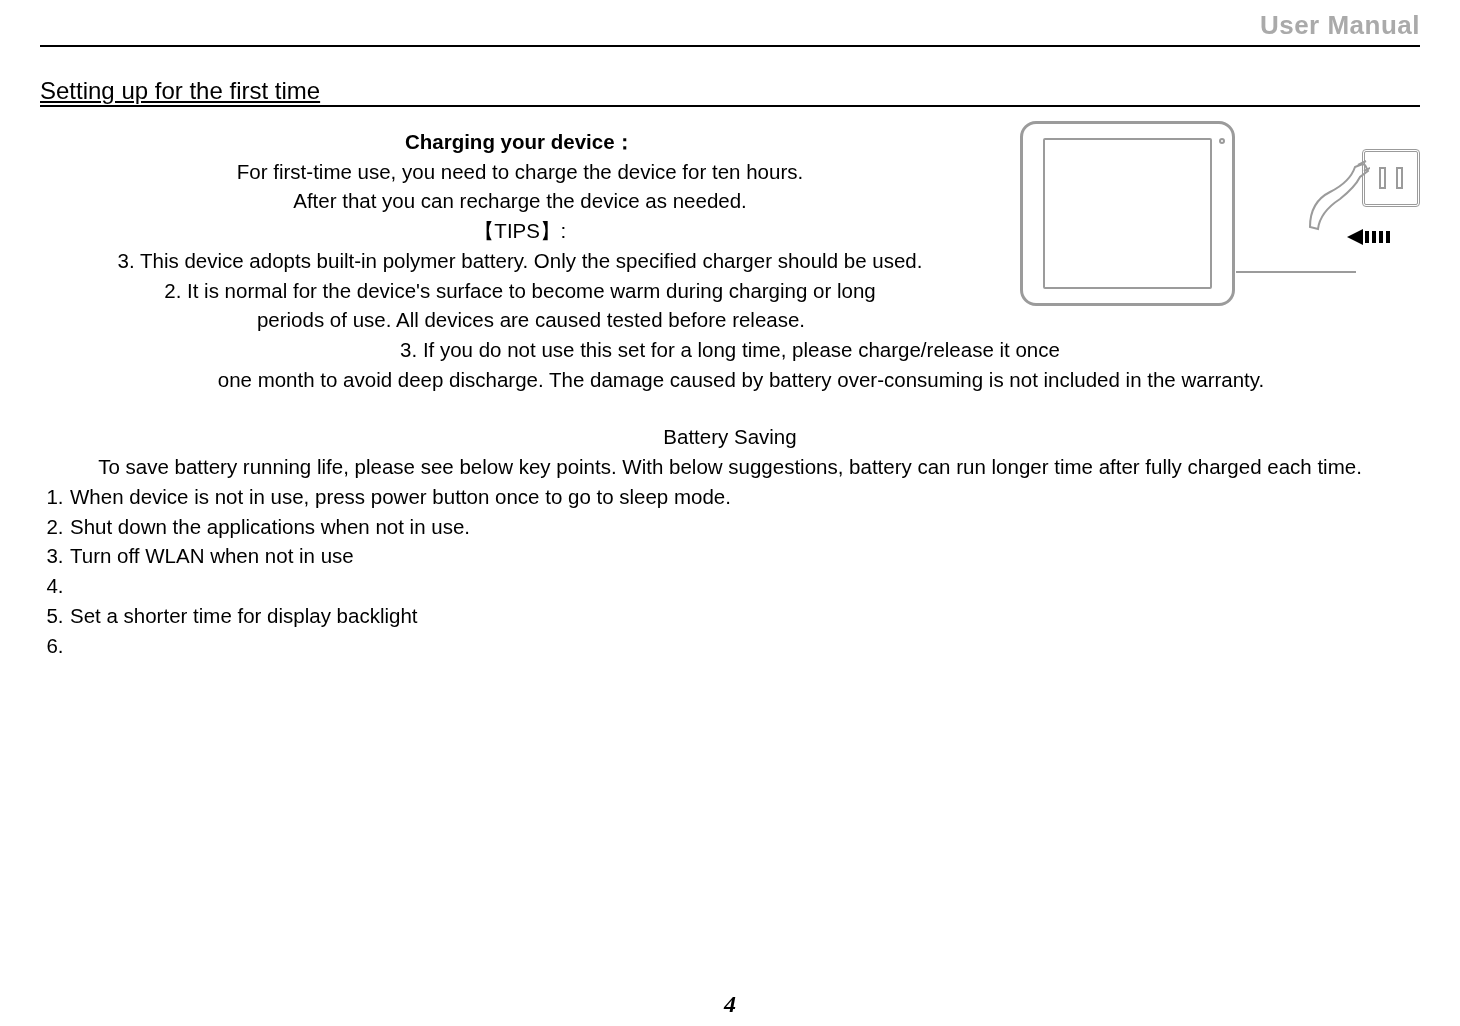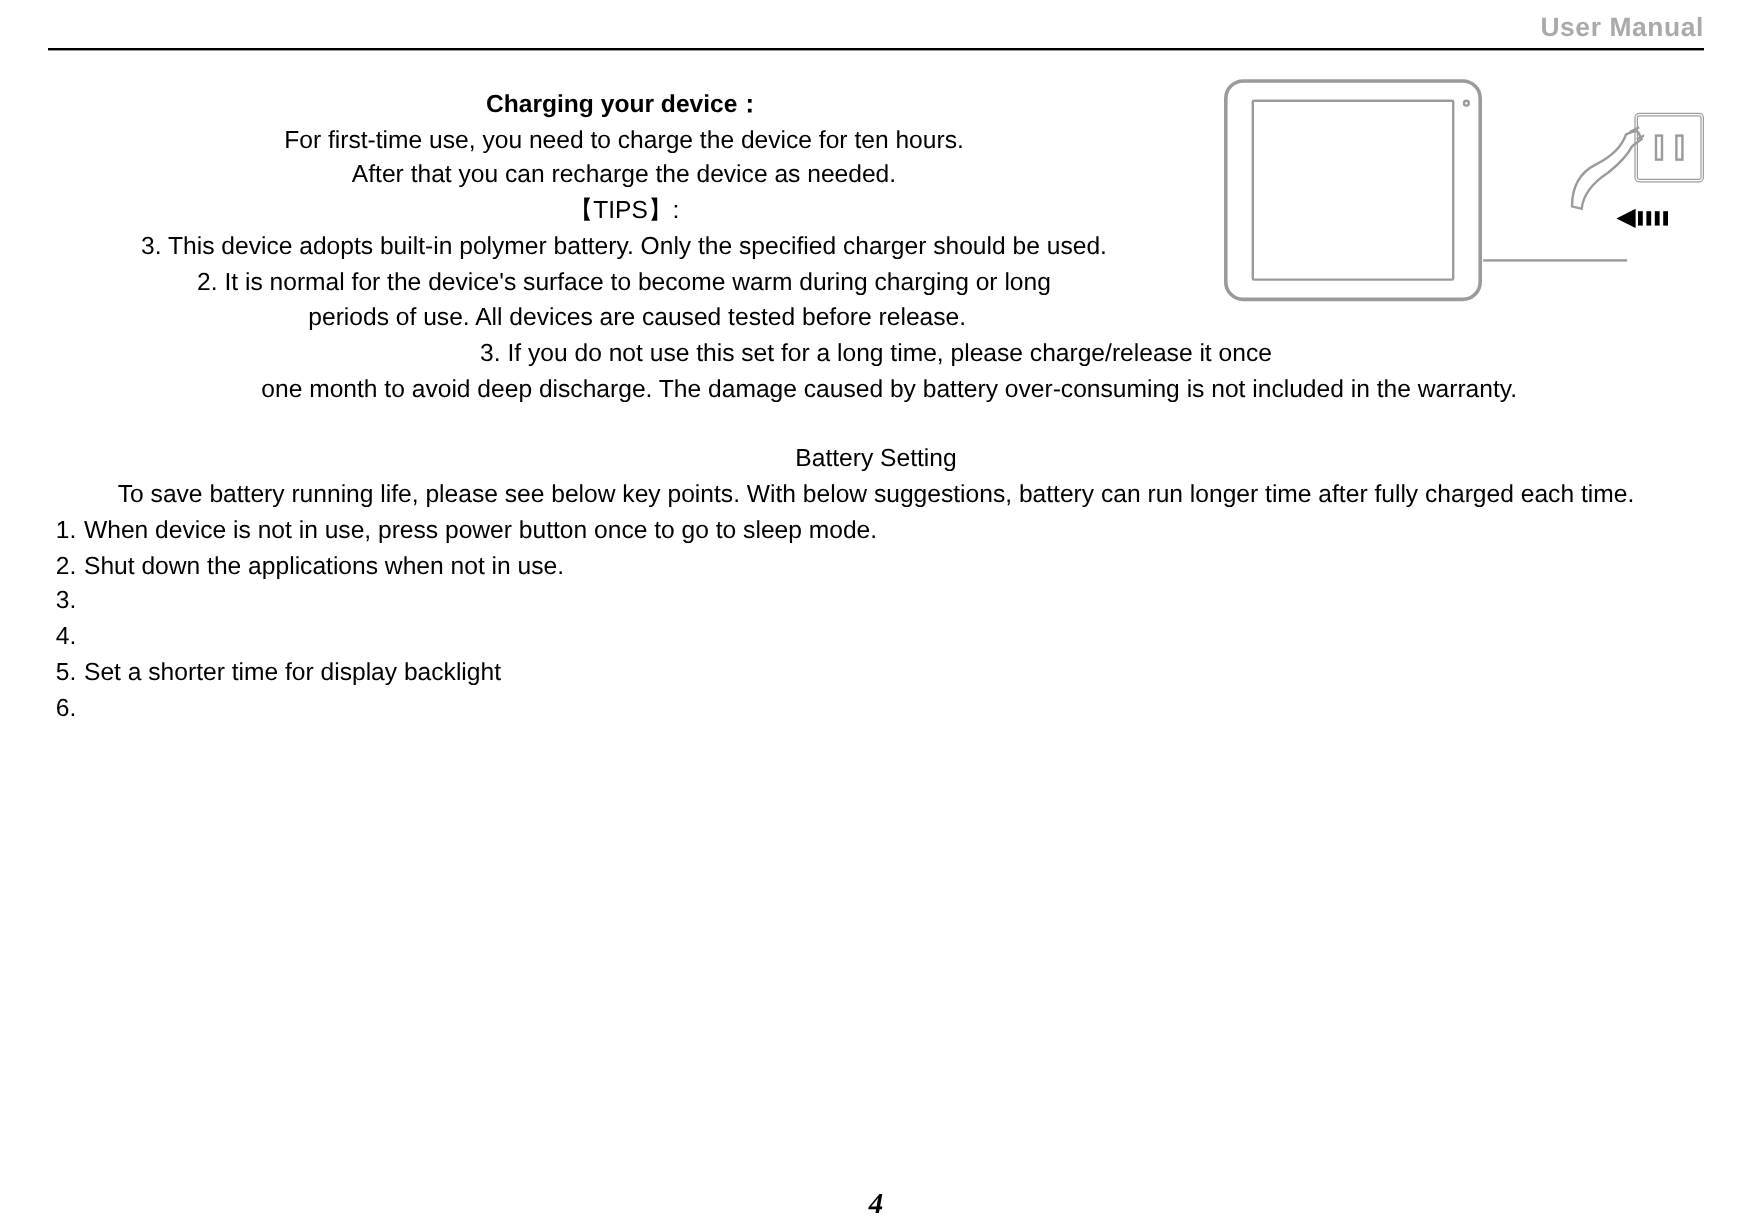--- a/index.html
+++ b/index.html
@@ -16,21 +16,21 @@
     padding: 10px 40px 0 40px;
   }
   .top-bar {
     display: flex;
     justify-content: flex-end;
     border-bottom: 2px solid #000;
     padding-bottom: 4px;
     margin-bottom: 30px;
   }
   .top-label {
-    font-size: 22px;
+    font-size: 26px;
     font-weight: bold;
     color: #aaa;
     letter-spacing: 0.5px;
   }
   .section-title-wrap {
     border-bottom: 2px solid #000;
     margin-bottom: 20px;
   }
   .section-title {
     font-size: 24px;
@@ -165,20 +165,23 @@
 </style>
 </head>
 <body>
 
 <div class="page">
 
   <div class="top-bar">
     <span class="top-label">User Manual</span>
   </div>
 
+  <div class="section-title-wrap">
+    <span class="section-title">Setting up for the first time</span>
+  </div>
 
   <div class="content">
 
     <div class="illustration">
       <div class="tablet">
         <div class="screen"></div>
         <div class="cam"></div>
       </div>
       <div class="cable">
         <div class="cable-line"></div>
@@ -210,34 +213,35 @@
     <div>After that you can recharge the device as needed.</div>
     <div>【TIPS】:</div>
     <div>3. This device adopts built-in polymer battery. Only the specified charger should be used.</div>
     <div>2. It is normal for the device's surface to become warm during charging or long</div>
     <div class="indent">periods of use. All devices are caused tested before release.</div>
     <div>3. If you do not use this set for a long time, please charge/release it once</div>
     <div class="indent">one month to avoid deep discharge. The damage caused by battery over-consuming is not included in the warranty.</div>
 
     <div class="spacer"></div>
 
-    <div>Battery Setting</div>
+    <div>Battery Saving</div>
     <div>To save battery running life, please see below key points. With below suggestions, battery can run longer time after fully charged each time.</div>
 
     <ul class="ol-list" id="bs-list">
         <li>
           <span class="num">1.</span>
           <span>When device is not in use, press power button once to go to sleep mode.</span>
         </li>
         <li>
           <span class="num">2.</span>
           <span>Shut down the applications when not in use.</span>
         </li>
         <li>
           <span class="num">3.</span>
+          <span>Turn off WLAN when not in use</span>
         </li>
         <li>
           <span class="num">4.</span>
         </li>
         <li>
           <span class="num">5.</span>
           <span>Set a shorter time for display backlight</span>
         </li>
         <li>
           <span class="num">6.</span>

